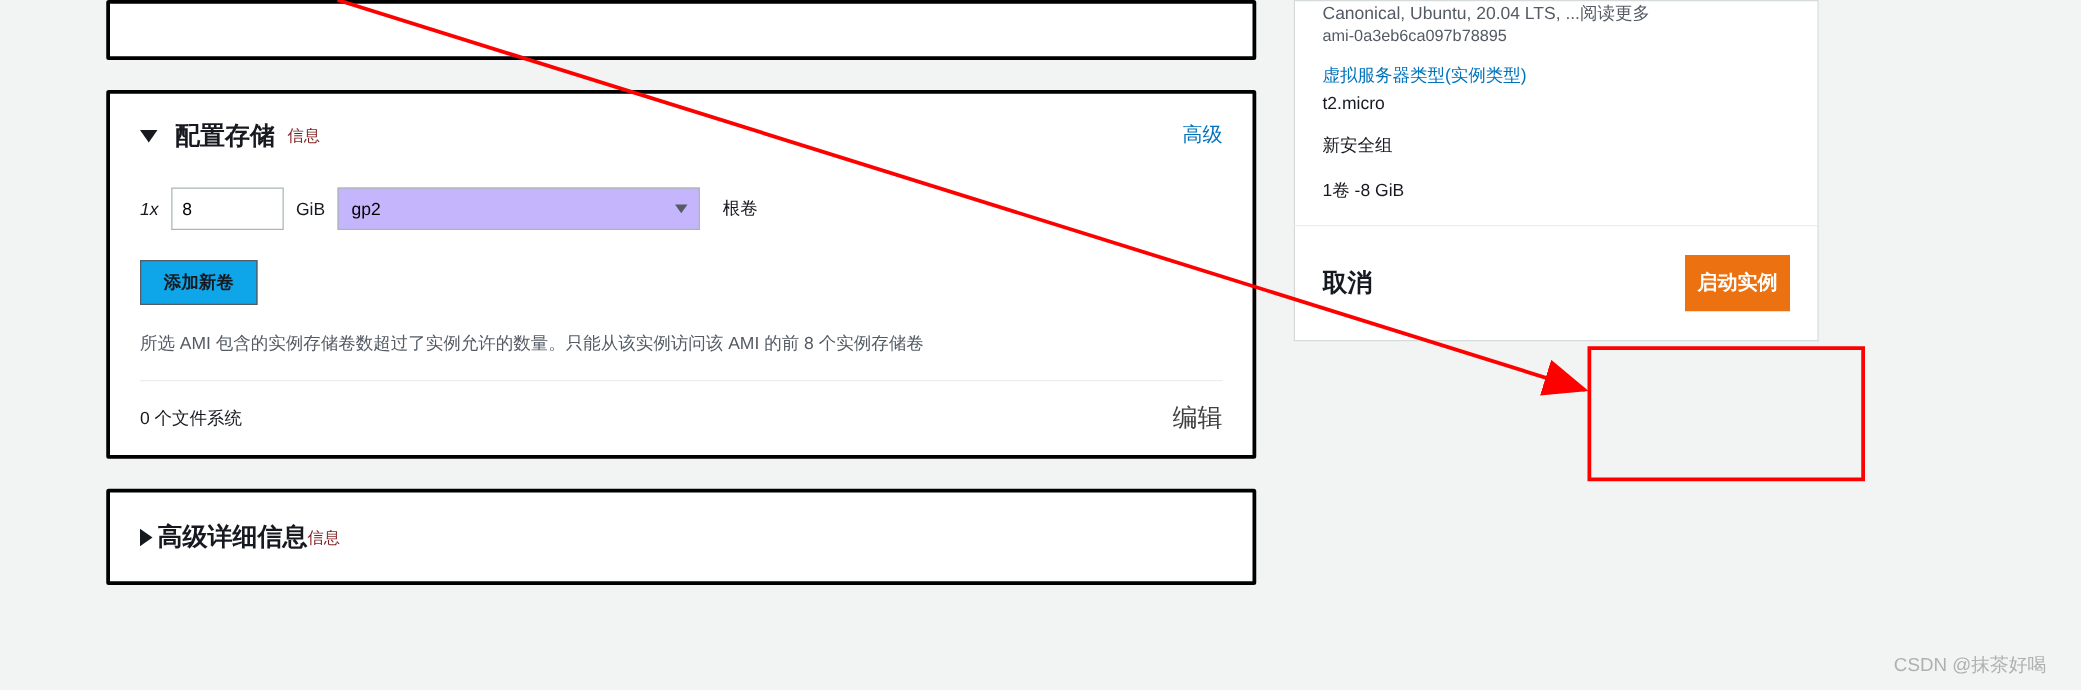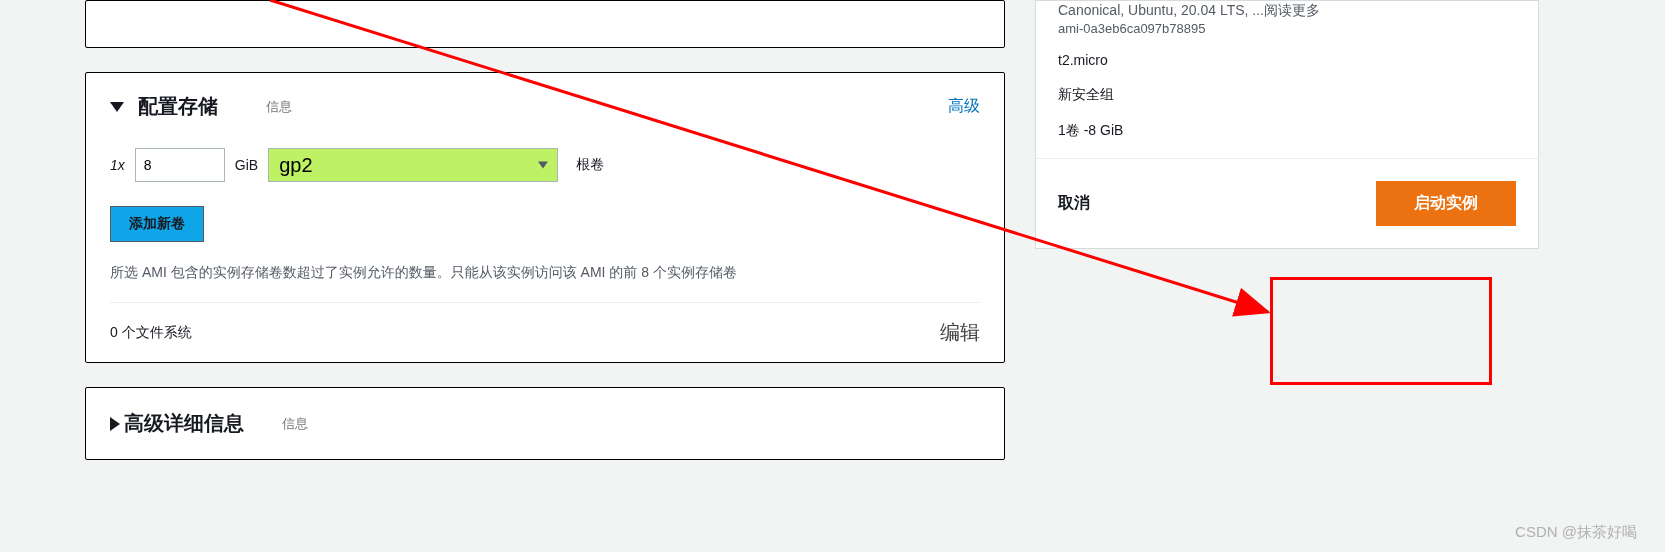--- a/index.html
+++ b/index.html
@@ -20,27 +20,27 @@
     gap: 30px;
     align-items: flex-start;
   }
   .left-col {
     width: 920px;
     display: flex;
     flex-direction: column;
     gap: 24px;
   }
   .right-col {
-    width: 504px;
+    width: 420px;
     display: flex;
     flex-direction: column;
   }
   .card {
     background: #ffffff;
-    border: 1px solid #000000;
+    border: 3px solid #000000;
     border-radius: 2px;
   }
   .placeholder-card {
     height: 48px;
   }
 
   
   .storage-card { padding: 20px 24px 0 24px; }
   .section-header {
     display: flex;
@@ -66,24 +66,23 @@
     border-bottom: 7px solid transparent;
     border-left: 10px solid #16191f;
     margin-right: 4px;
   }
   .section-title {
     font-size: 20px;
     font-weight: 700;
     color: #16191f;
   }
   .info-link {
-    color: #737373;
+    color: #7f1d1d;
     font-size: 13px;
     cursor: pointer;
-    margin-left: 38px;
   }
   .advanced-link {
     color: #0073bb;
     font-size: 16px;
     cursor: pointer;
   }
 
   .volume-row {
     display: flex;
     align-items: center;
@@ -100,24 +99,24 @@
     background: #fff;
   }
   .unit-label { font-size: 14px; }
   .select-wrap {
     position: relative;
     width: 290px;
   }
   .select-input {
     border: 1px solid #aab7b8;
     padding: 6px 28px 6px 10px;
-    font-size: 20px;
+    font-size: 14px;
     height: 34px;
     width: 100%;
-    background: #bef264;
+    background: #c4b5fd;
     appearance: none;
     cursor: pointer;
   }
   .select-caret {
     position: absolute;
     right: 10px;
     top: 50%;
     transform: translateY(-50%);
     width: 0; height: 0;
     border-left: 5px solid transparent;
@@ -202,33 +201,33 @@
     padding: 22px 22px;
     border: 1px solid #d5dbdb;
     border-top: 1px solid #eaeded;
     background: #fff;
     margin-top: -1px;
   }
   .cancel-btn {
     background: none;
     border: none;
     color: #16191f;
-    font-size: 16px;
+    font-size: 20px;
     font-weight: 700;
     cursor: pointer;
     padding: 10px 0;
     text-align: right;
   }
   .launch-btn {
     background: #ec7211;
     color: #fff;
     border: none;
     font-size: 16px;
     font-weight: 700;
-    padding: 12px 38px;
+    padding: 12px 10px;
     cursor: pointer;
   }
 
   .highlight-box {
     position: absolute;
     border: 3px solid #ff0000;
     pointer-events: none;
   }
   .watermark {
     position: absolute;
@@ -294,20 +293,21 @@
       </div>
     </div>
 
   </div>
 
   <div class="right-col">
     <div class="summary-card">
       <div class="summary-top-text">Canonical, Ubuntu, 20.04 LTS, ...阅读更多</div>
       <div class="ami-id">ami-0a3eb6ca097b78895</div>
 
+      <span class="summary-link">虚拟服务器类型(实例类型)</span>
       <div class="summary-value">t2.micro</div>
 
       <div class="summary-value">新安全组</div>
 
       <div class="summary-value" style="margin-bottom:10px;">1卷 -8 GiB</div>
     </div>
 
     <div class="footer-bar">
       <button class="cancel-btn">取消</button>
       <button class="launch-btn">启动实例</button>

